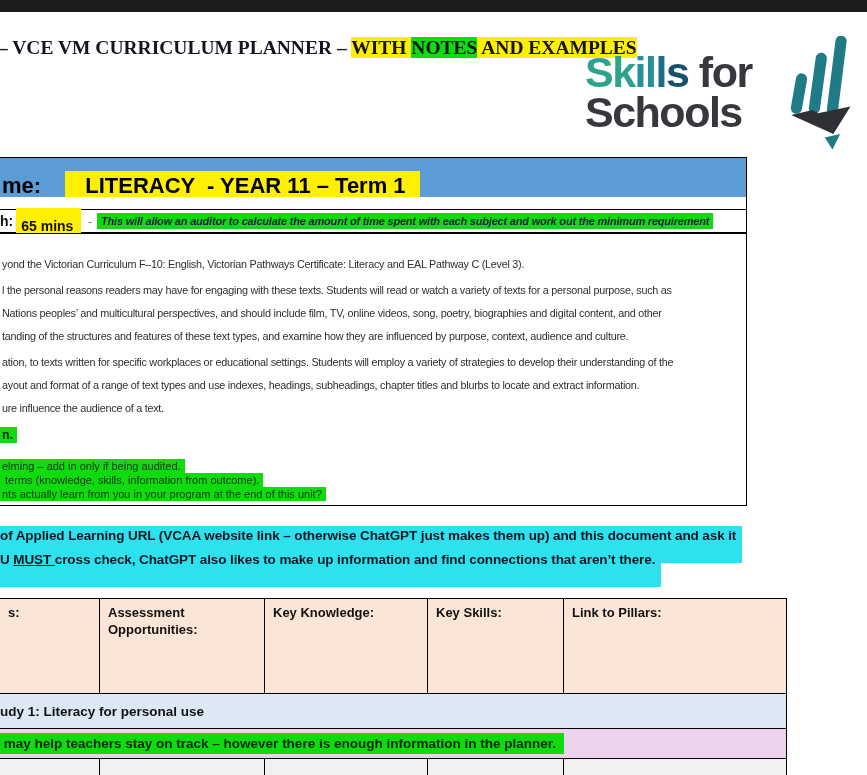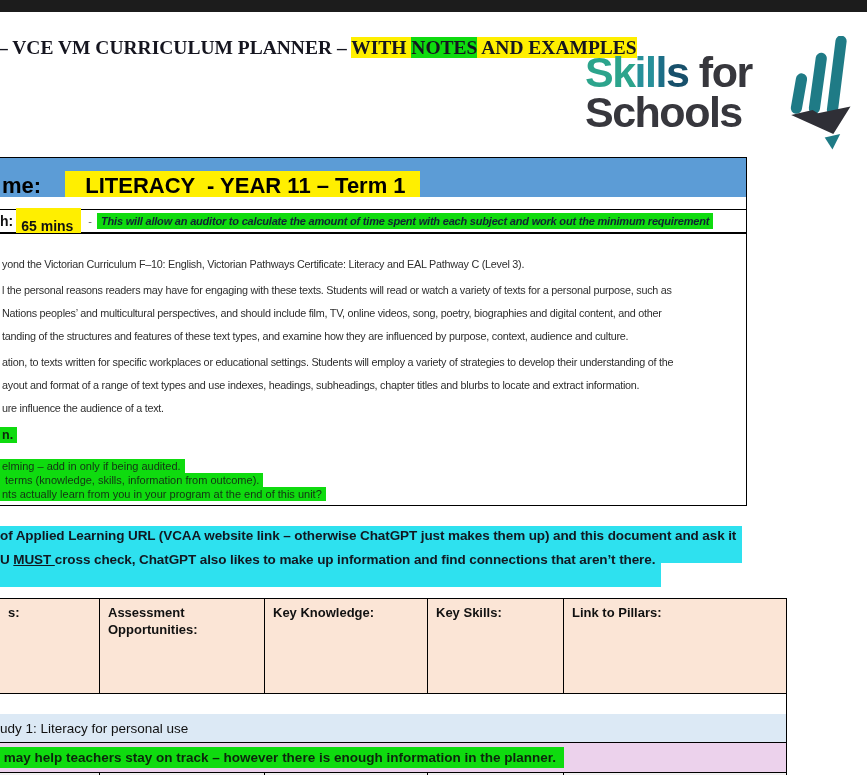--- a/index.html
+++ b/index.html
@@ -69,22 +69,22 @@
   .cyan-line .hl-c { padding: 2px 6px 20px 0; }
   .u { text-decoration: underline; }
 
   
   .ptable {
     position: absolute; left: 0; top: 598px; width: 787px; height: 177px;
     border-top: 1.6px solid #000; border-right: 1.8px solid #000;
   }
   .trow { position: relative; width: 100%; display: flex; }
   .thead  { height: 95px; background: #fbe5d6; border-bottom: 1.6px solid #000; }
-  .tsection { height: 29px; background: #dce9f5; border-bottom: 1.6px solid #000;
-              align-items: center; font-weight: normal; font-size: 13.5px; color: #111; margin-top: 20px; }
+  .tsection { height: 35px; background: #dce9f5; border-bottom: 1.6px solid #000;
+              align-items: center; font-weight: bold; font-size: 13.5px; color: #111; }
   .tnote { height: 30px; background: #ecd2ec; border-bottom: 1.6px solid #000;
            align-items: center; font-weight: bold; font-size: 13.5px; color: #0c260c; }
   .tnote .hl-g { padding: 3px 8px 3px 0; }
   .tempty { height: 23px; background: #f1f1f1; }
   .tcell { height: 100%; border-right: 1.5px solid #000; padding: 5px 8px; }
   .tcell:last-child { border-right: none; }
   .c1 { width: 100px; } .c2 { width: 165px; } .c3 { width: 163px; } .c4 { width: 136px; } .c5 { width: 195px; }
   .thead .tcell { font-weight: bold; font-size: 13px; line-height: 17px; color: #111; }
 </style>
 </head>

